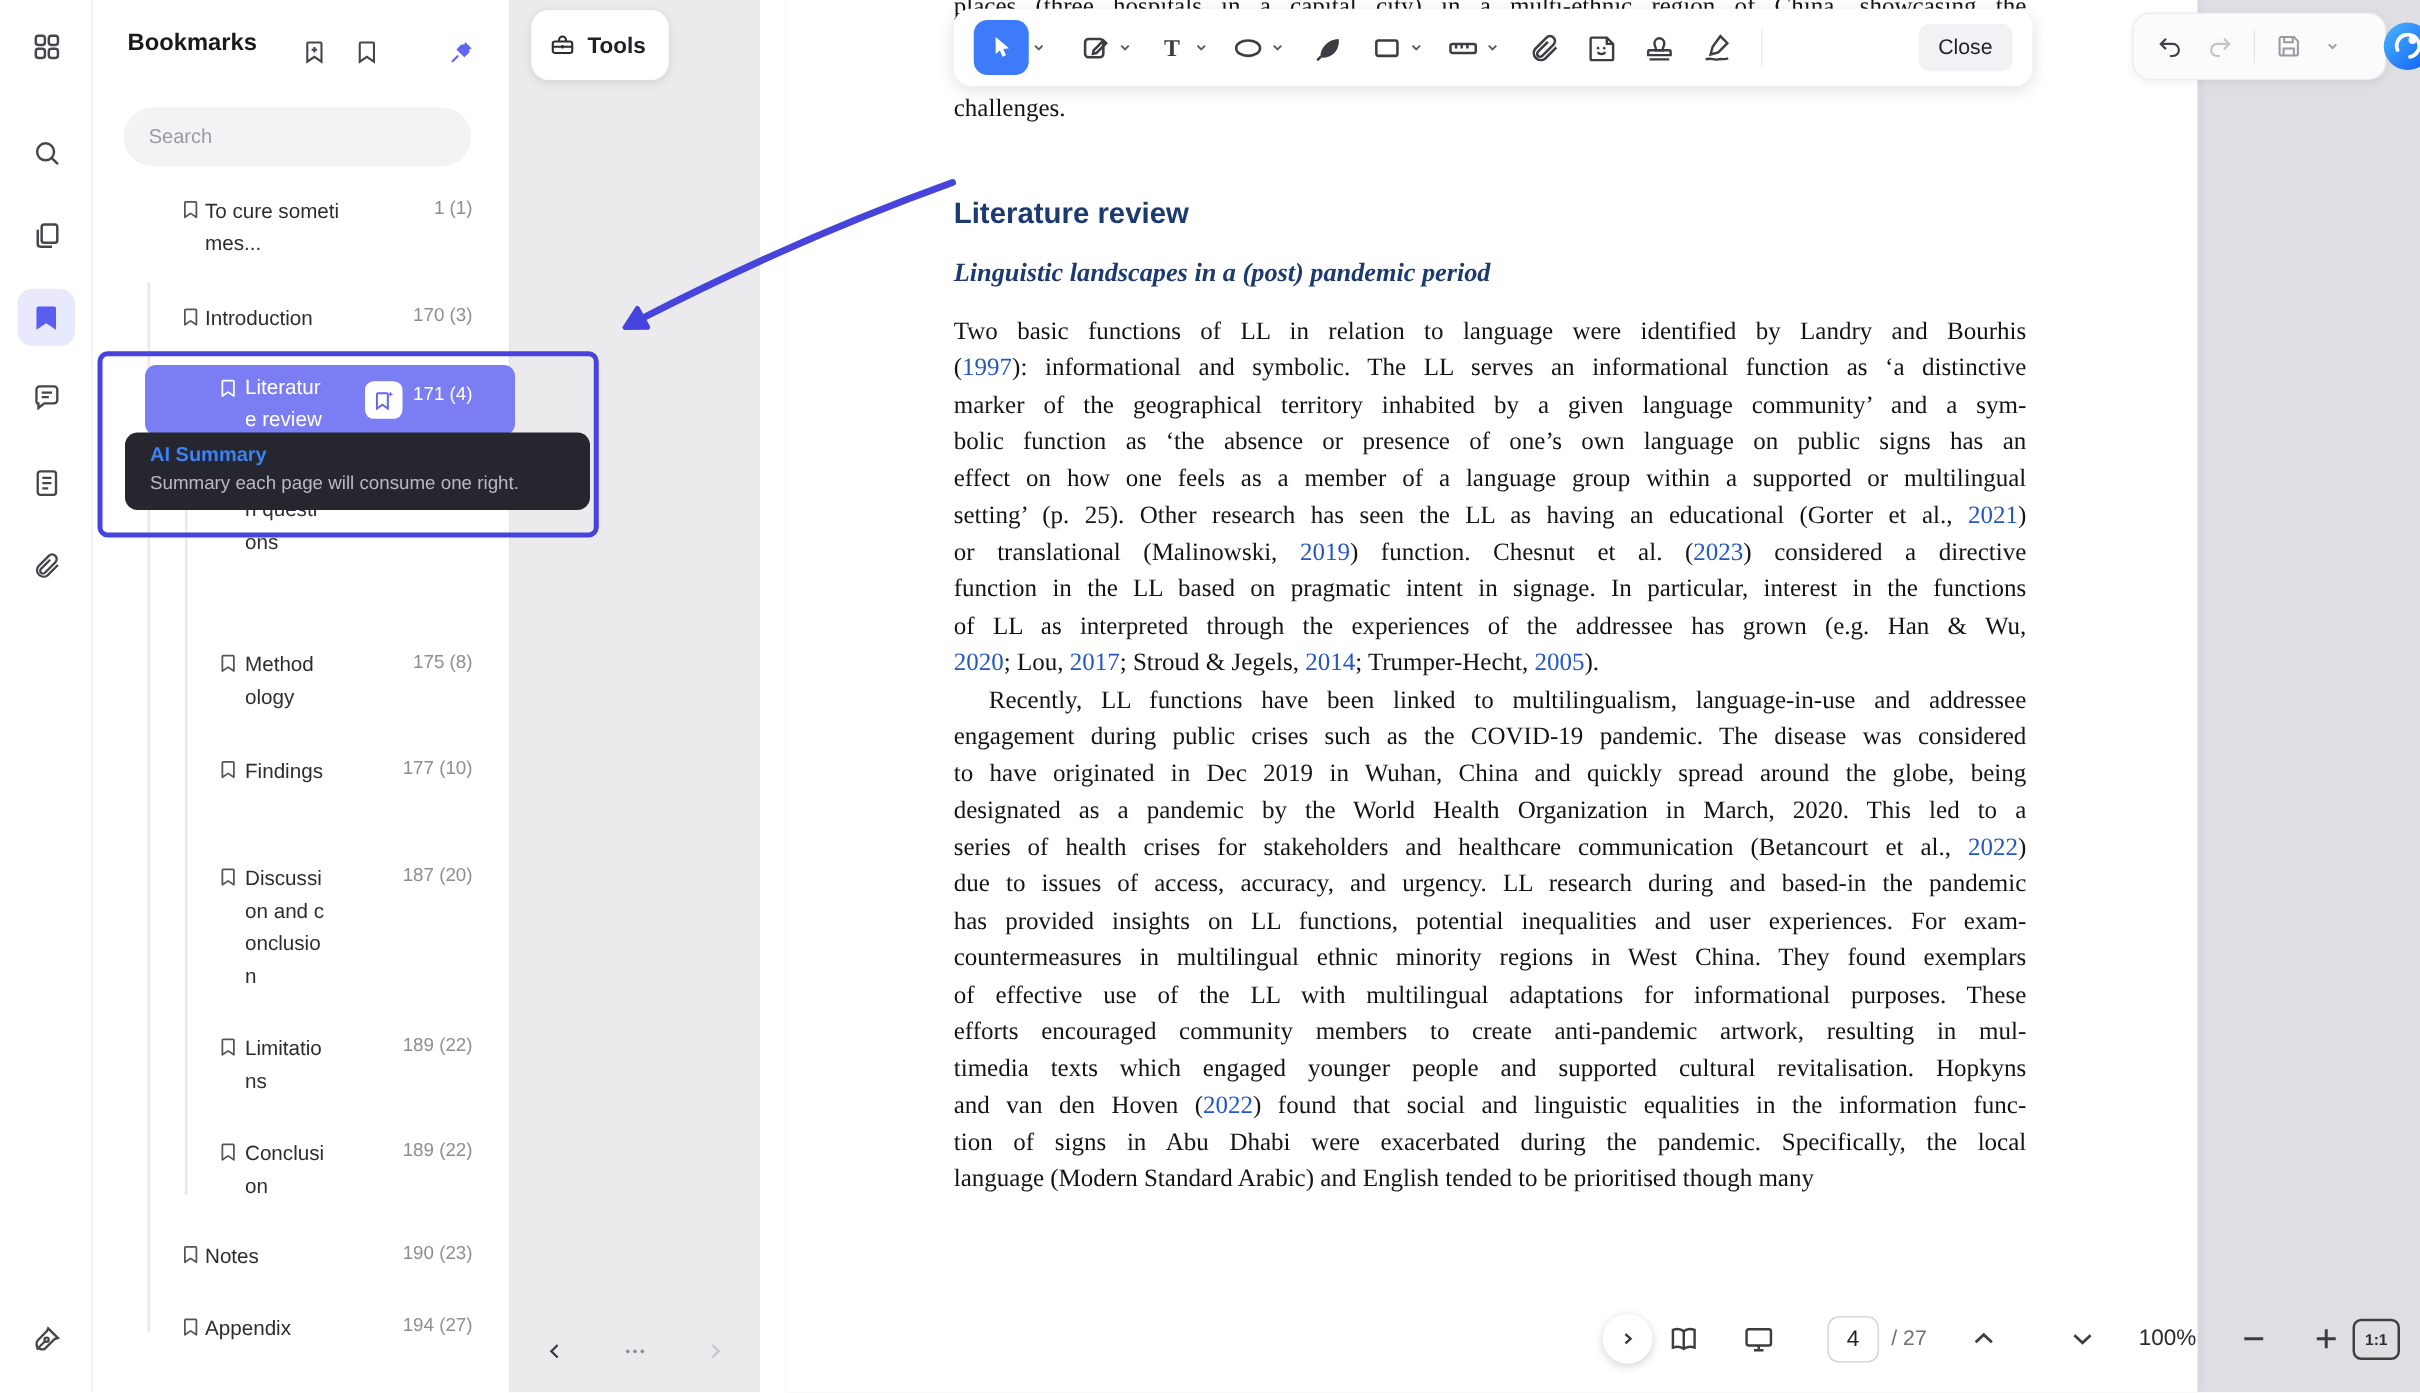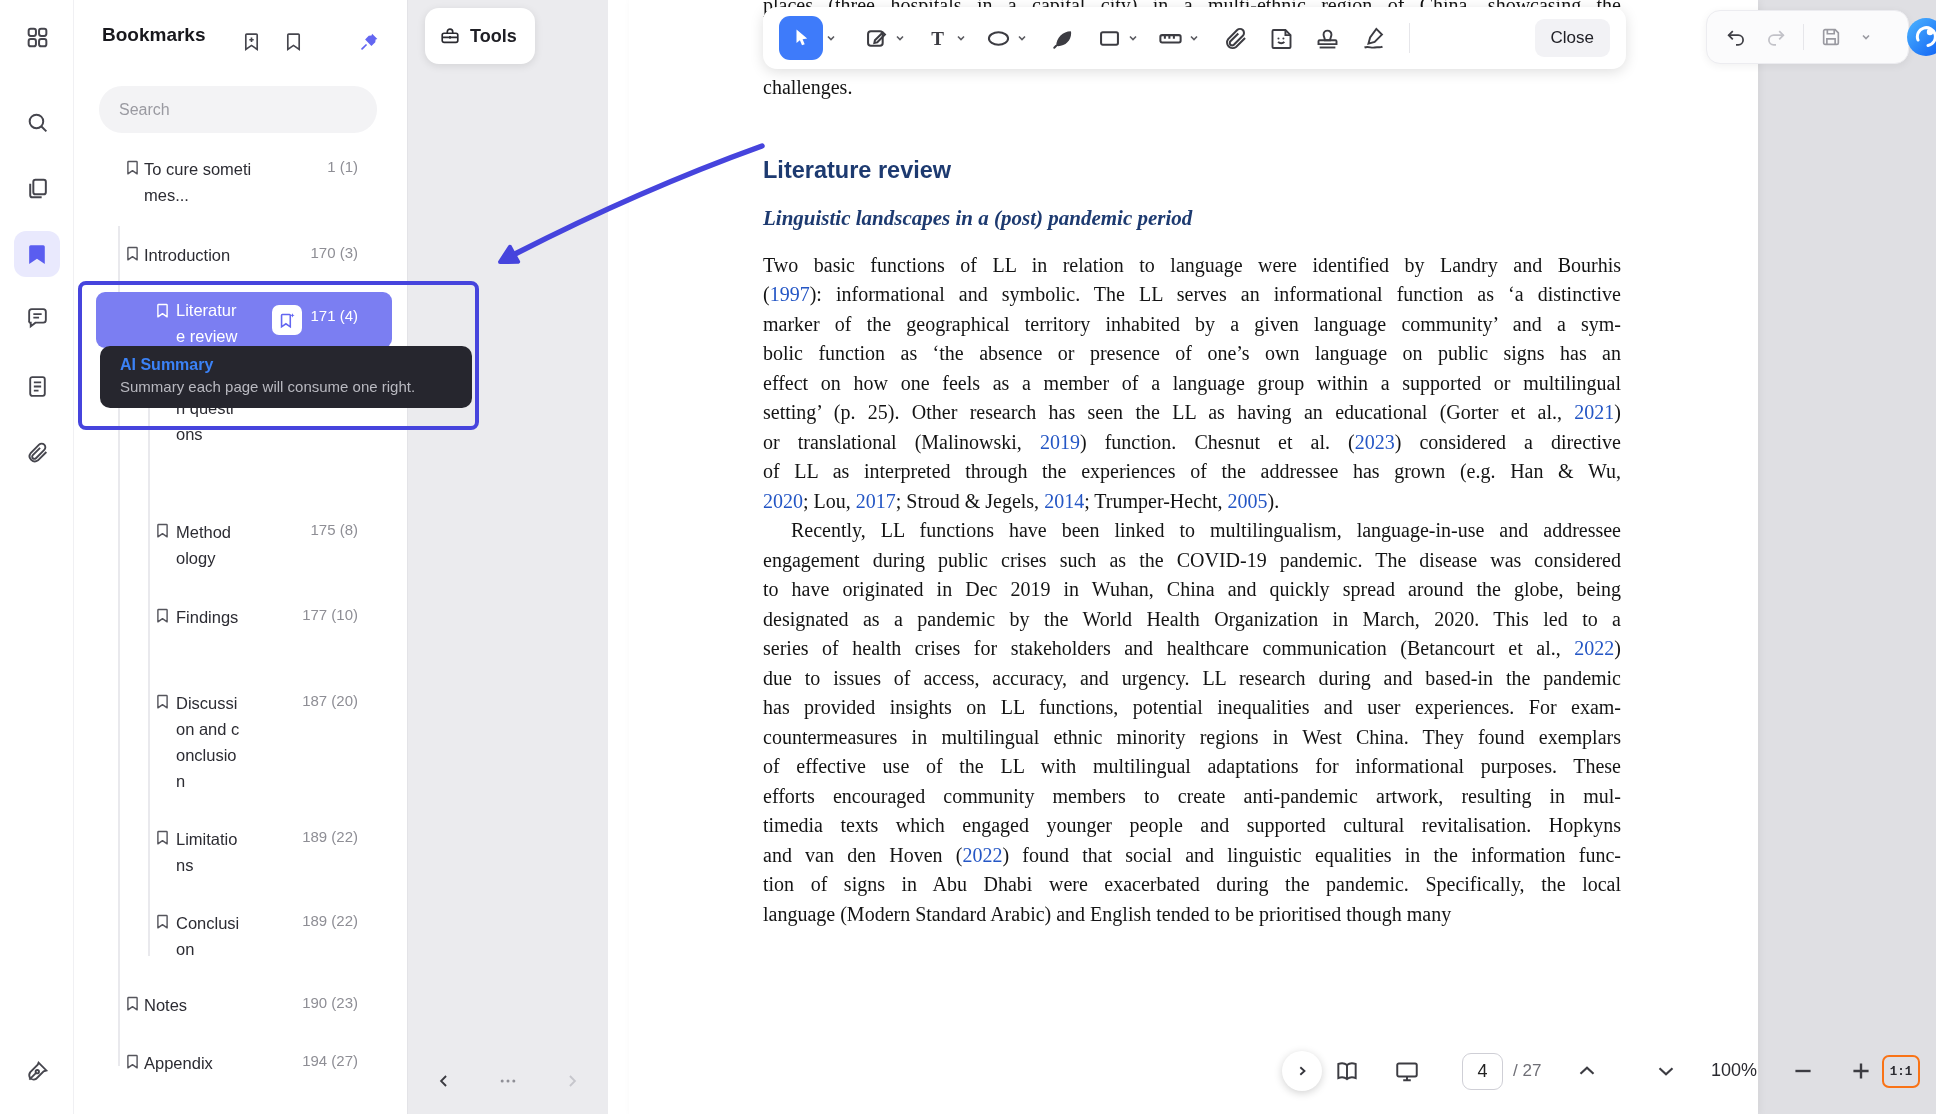--- a/index.html
+++ b/index.html
@@ -21,21 +21,21 @@
   .head-ic svg { width:21px; height:21px; }
   .search-box { position:absolute; left:25px; top:86px; width:278px; height:47px; background:#f3f3f5; border-radius:23px; }
   .search-box input { width:100%; height:100%; border:none; outline:none; background:transparent; padding:0 20px; font-size:16px; color:#303036; font-family:"Liberation Sans",sans-serif; }
   .search-box input::placeholder { color:#9a9aa1; }
 
   .tree { position:absolute; inset:0; }
   .tconn { position:absolute; width:1.5px; background:#e9e9ed; z-index:0; }
   .tconn.a { left:44px; top:226px; height:840px; }
   .tconn.b { left:74px; top:296px; height:660px; }
 
-  .bm-row { position:absolute; left:22px; width:296px; z-index:1; cursor:pointer; }
+  .bm-row { position:absolute; left:42px; width:296px; z-index:1; cursor:pointer; }
   .bm-ic { position:absolute; top:7px; color:#55555c; }
   .bm-ic svg { width:17px; height:17px; }
   .lvl0 .bm-ic { left:28px; }
   .lvl1 .bm-ic { left:58px; }
   .bm-label { display:block; margin-top:4px; font-size:16.5px; color:#2c2c33; line-height:26px; word-break:break-all; }
   .lvl0 .bm-label { margin-left:48px; width:118px; }
   .lvl1 .bm-label { margin-left:80px; width:64px; }
   .bm-page { position:absolute; right:34px; top:6px; font-size:15px; color:#8e8e95; white-space:nowrap; }
   .bm-row.sel { background:#7b7ef2; border-radius:9px; height:56px; overflow:hidden; }
   .bm-row.sel .bm-label { color:#fff; margin-top:5px; }
@@ -94,21 +94,21 @@
   .ai-badge { position:absolute; left:1277px; top:17px; width:40px; height:40px; z-index:12; cursor:pointer; }
 
   
   .expand-btn { position:absolute; left:653px; top:1051px; width:40px; height:40px; border-radius:50%; background:#fff; box-shadow:0 2px 8px rgba(0,0,0,.18); display:flex; align-items:center; justify-content:center; color:#35353b; cursor:pointer; z-index:13; }
   .expand-btn svg { width:20px; height:20px; }
   .b-ic { position:absolute; width:32px; height:32px; display:flex; align-items:center; justify-content:center; color:#3c3c42; cursor:pointer; z-index:13; }
   .b-ic svg { width:26px; height:26px; }
   .page-input { position:absolute; left:833px; top:1053px; width:41px; height:37px; border:1.5px solid #cfcfd6; border-radius:9px; text-align:center; font-size:18px; color:#222; background:#fff; outline:none; z-index:13; font-family:"Liberation Sans",sans-serif; }
   .page-total { position:absolute; left:884px; top:1061px; font-size:17px; color:#6f6f76; z-index:13; }
   .zoom-label { position:absolute; left:1082px; top:1060px; font-size:18px; color:#2a2a30; z-index:13; cursor:pointer; }
-  .fit-btn { position:absolute; left:1253px; top:1055px; width:38px; height:33px; border:2px solid #f97316; border-radius:7px; background:transparent; color:#2c2c32; font-size:12.5px; font-weight:700; display:flex; align-items:center; justify-content:center; z-index:13; cursor:pointer; font-family:Liberation Mono, monospace; }
+  .fit-btn { position:absolute; left:1253px; top:1055px; width:38px; height:33px; border:2px solid #404040; border-radius:7px; background:transparent; color:#2c2c32; font-size:12.5px; font-weight:700; display:flex; align-items:center; justify-content:center; z-index:13; cursor:pointer; font-family:Liberation Sans, sans-serif; }
 </style>
 </head>
 <body>
 
 <div class="app">
 
   <aside class="rail">
     <div class="rail-btn" style="top:14px">
       <svg viewBox="0 0 24 24" fill="none" stroke="currentColor" stroke-width="1.9">
           <rect x="3.5" y="3.5" width="7" height="7" rx="2"></rect>
@@ -331,20 +331,21 @@
           <h2 class="doc-h2">Literature review</h2>
           <h3 class="doc-h3">Linguistic landscapes in a (post) pandemic period</h3>
           <div class="doc-body" id="doc-lines">
               <div class="pline">Two basic functions of LL in relation to language were identified by Landry and Bourhis</div>
               <div class="pline">(<span class="cite">1997</span>): informational and symbolic. The LL serves an informational function as ‘a distinctive</div>
               <div class="pline">marker of the geographical territory inhabited by a given language community’ and a sym-</div>
               <div class="pline">bolic function as ‘the absence or presence of one’s own language on public signs has an</div>
               <div class="pline">effect on how one feels as a member of a language group within a supported or multilingual</div>
               <div class="pline">setting’ (p. 25). Other research has seen the LL as having an educational (Gorter et al., <span class="cite">2021</span>)</div>
               <div class="pline">or translational (Malinowski, <span class="cite">2019</span>) function. Chesnut et al. (<span class="cite">2023</span>) considered a directive</div>
+              <div class="pline">function in the LL based on pragmatic intent in signage. In particular, interest in the functions</div>
               <div class="pline">of LL as interpreted through the experiences of the addressee has grown (e.g. Han &amp; Wu,</div>
               <div class="pline left"><span class="cite">2020</span>; Lou, <span class="cite">2017</span>; Stroud &amp; Jegels, <span class="cite">2014</span>; Trumper-Hecht, <span class="cite">2005</span>).</div>
               <div class="pline indent">Recently, LL functions have been linked to multilingualism, language-in-use and addressee</div>
               <div class="pline">engagement during public crises such as the COVID-19 pandemic. The disease was considered</div>
               <div class="pline">to have originated in Dec 2019 in Wuhan, China and quickly spread around the globe, being</div>
               <div class="pline">designated as a pandemic by the World Health Organization in March, 2020. This led to a</div>
               <div class="pline">series of health crises for stakeholders and healthcare communication (Betancourt et al., <span class="cite">2022</span>)</div>
               <div class="pline">due to issues of access, accuracy, and urgency. LL research during and based-in the pandemic</div>
               <div class="pline">has provided insights on LL functions, potential inequalities and user experiences. For exam-</div>
               <div class="pline">countermeasures in multilingual ethnic minority regions in West China. They found exemplars</div>

